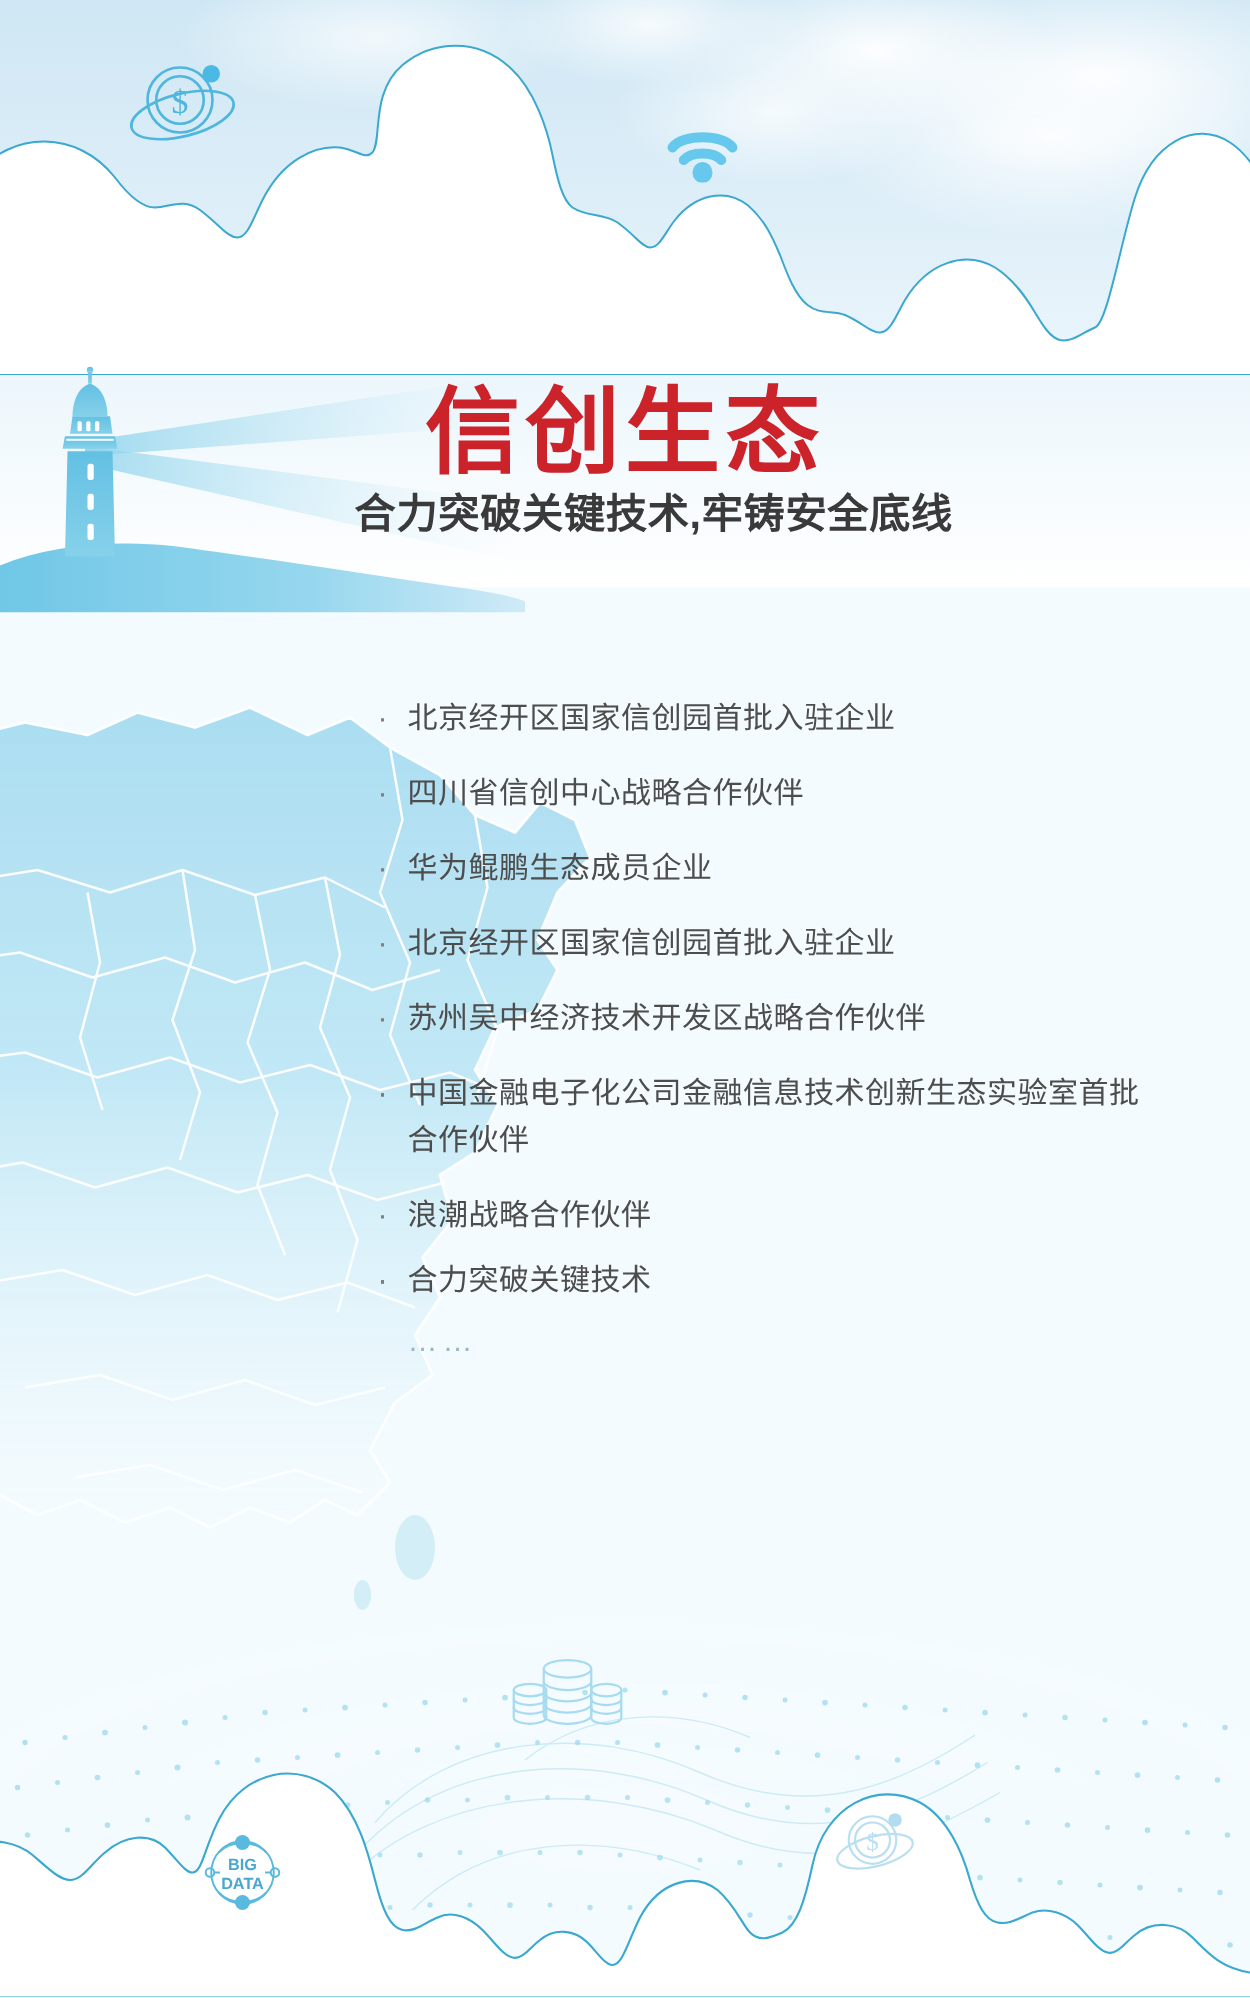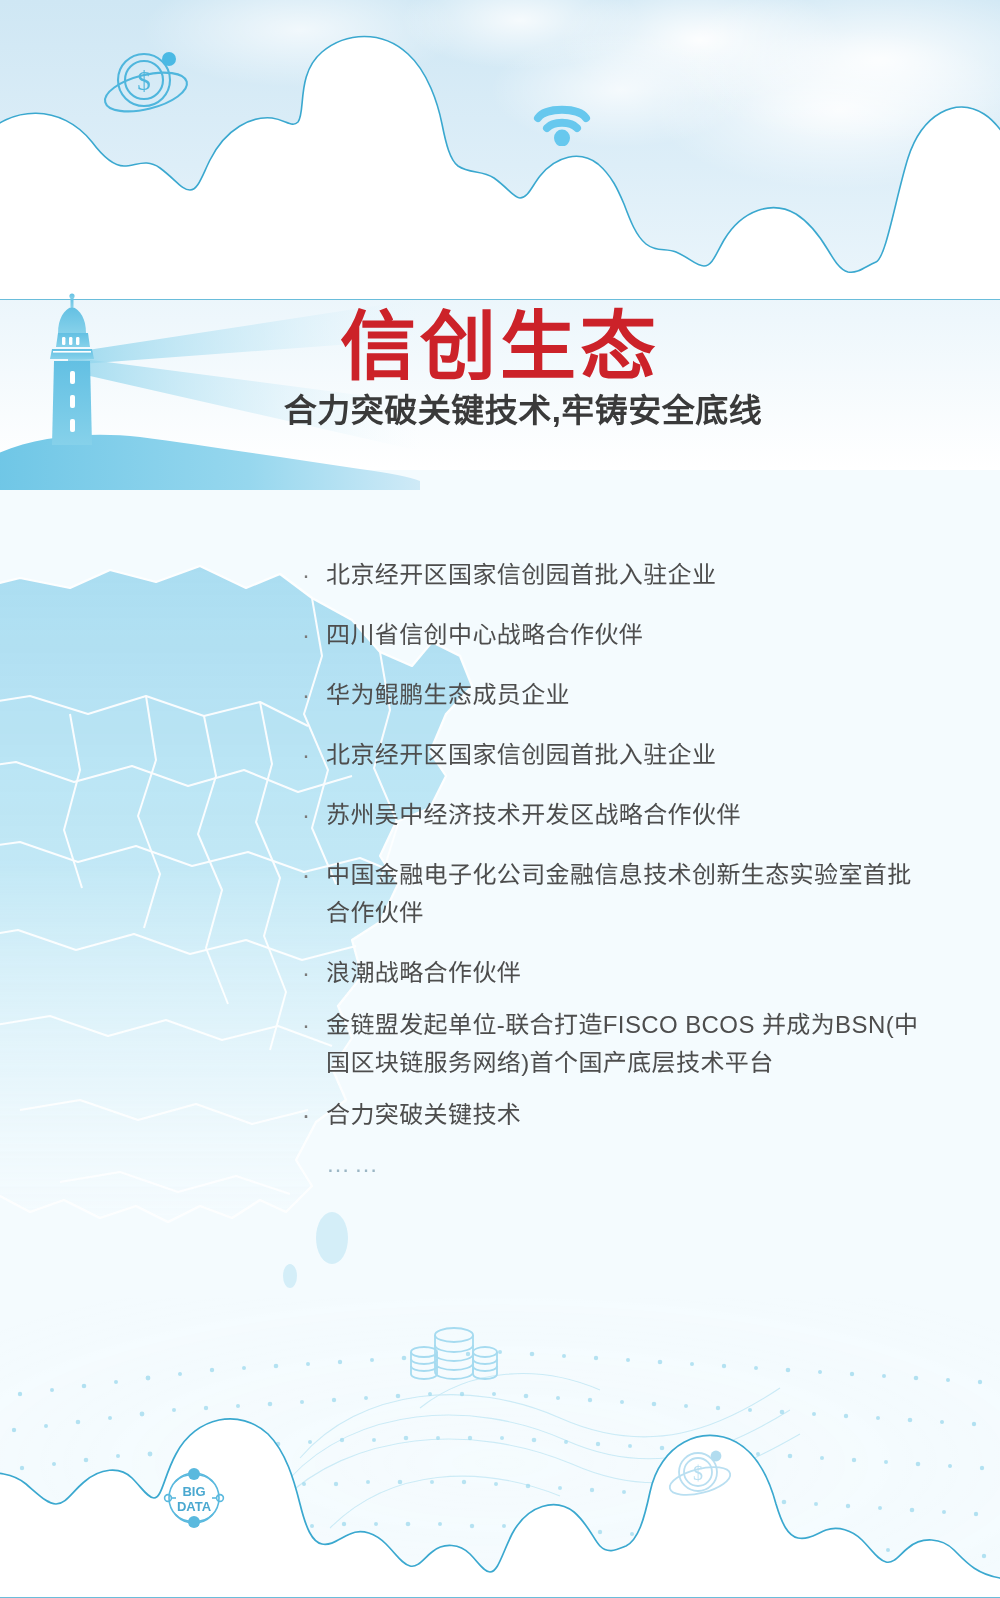--- a/index.html
+++ b/index.html
@@ -620,21 +620,20 @@
         <span>中国金融电子化公司金融信息技术创新生态实验室首批合作伙伴</span>
       </div>
 
       <div class="item tight">
         <span class="dot">·</span>
         <span>浪潮战略合作伙伴</span>
       </div>
 
       <div class="item tight">
         <span class="dot">·</span>
-        <span>金链盟发起单位-联合打造FISCO BCOS 并成为BSN(中国区块链服务网络)首个国产底层技术平台</span>
       </div>
 
       <div class="item tight">
         <span class="dot">·</span>
       </div>
 
       <div class="item tight">
         <span class="dot">·</span>
         <span>合力突破关键技术</span>
       </div>

